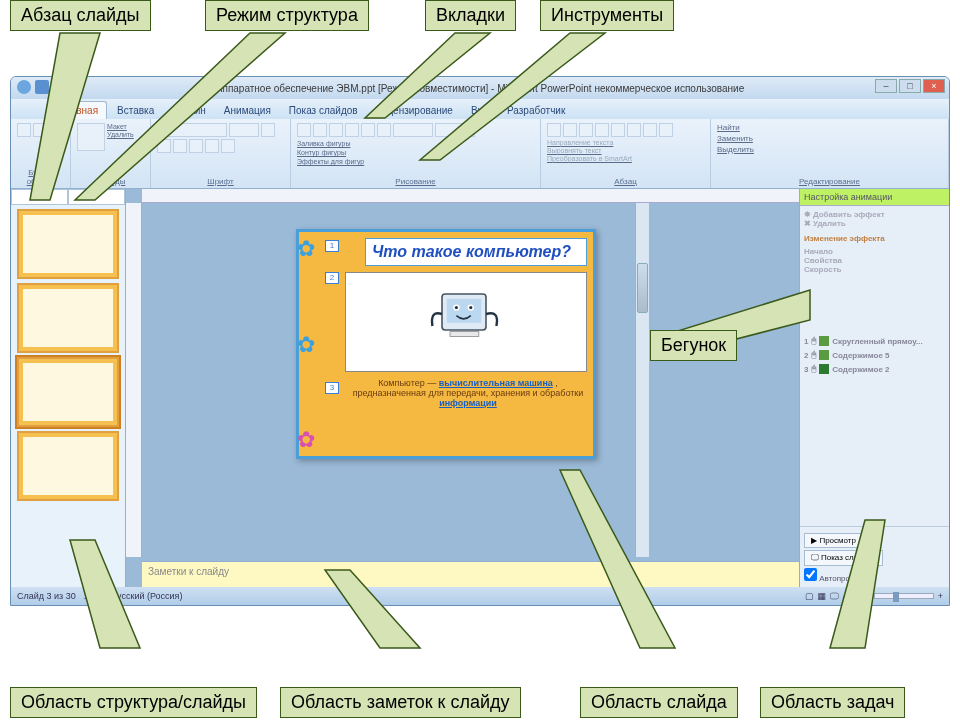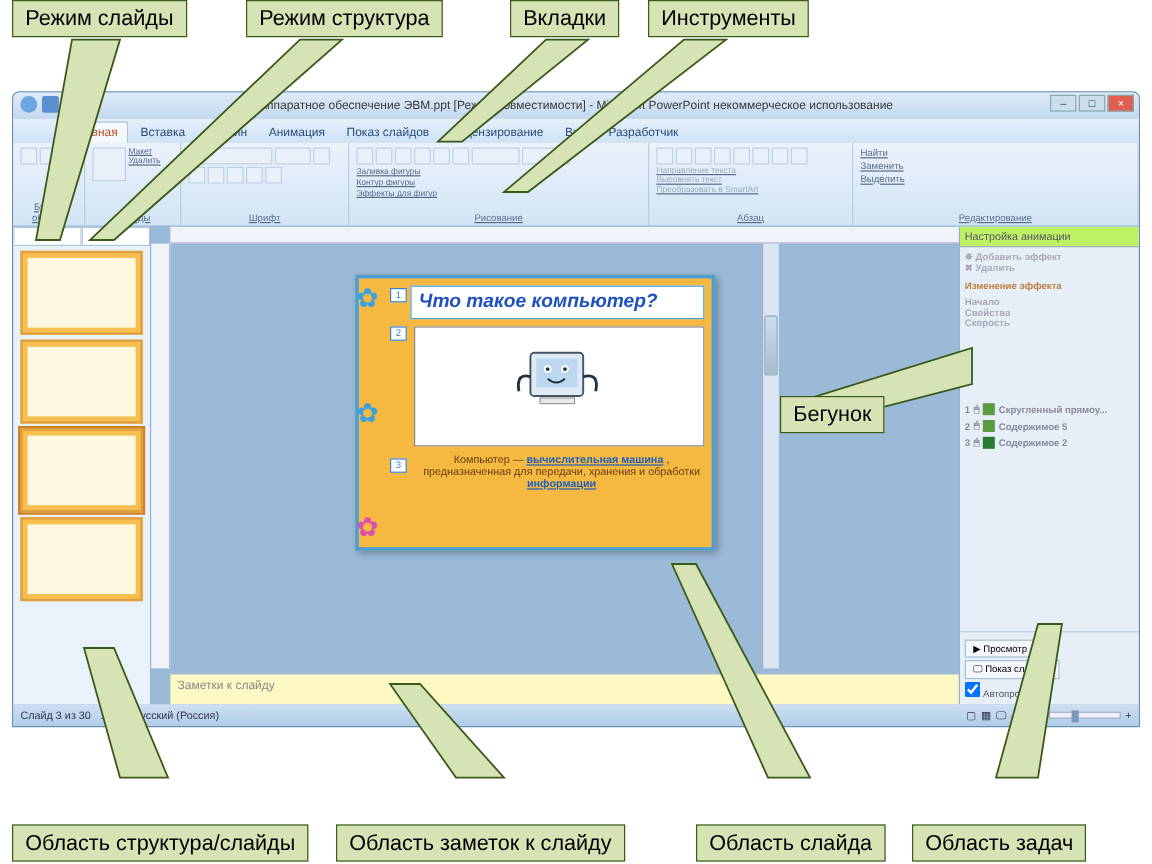--- a/index.html
+++ b/index.html
@@ -223,21 +223,21 @@
 
   <polygon points="100,648 140,648 95,540 70,540"></polygon>
 
   <polygon points="380,648 420,648 350,570 325,570"></polygon>
 
   <polygon points="640,648 675,648 580,470 560,470"></polygon>
 
   <polygon points="830,648 865,648 885,520 865,520"></polygon>
 </svg>
 
-<div class="callout callout-top" style="left:10px">Режим слайды</div>
+<div class="callout callout-top" style="left:10px">Абзац слайды</div>
 <div class="callout callout-top" style="left:205px">Режим структура</div>
 <div class="callout callout-top" style="left:425px">Вкладки</div>
 <div class="callout callout-top" style="left:540px">Инструменты</div>
 
 <div class="callout" style="left:650px; top:330px">Бегунок</div>
 
 <div class="callout callout-bottom" style="left:10px">Область структура/слайды</div>
 <div class="callout callout-bottom" style="left:280px">Область заметок к слайду</div>
 <div class="callout callout-bottom" style="left:580px">Область слайда</div>
 <div class="callout callout-bottom" style="left:760px">Область задач</div>
@@ -371,21 +371,21 @@
     <div class="canvas">
       <div class="ruler-h"></div>
       <div class="ruler-v"></div>
 
       <div class="slide">
         <div class="flower" style="left:-2px;top:4px"></div>
         <div class="badge" style="left:26px;top:8px">1</div>
         <div class="badge" style="left:26px;top:40px">2</div>
         <div class="badge" style="left:26px;top:150px">3</div>
 
-        <div class="slide-header" style="margin-left:37px">Что такое компьютер?</div>
+        <div class="slide-header" style="margin-left:60px">Что такое компьютер?</div>
 
         <div class="slide-pic" style="margin-left:40px">
           <svg viewBox="0 0 100 100">
             <rect x="20" y="15" width="55" height="45" rx="4" fill="#dfeaf5" stroke="#456" stroke-width="2"></rect>
             <rect x="26" y="21" width="43" height="30" fill="#bcd8f0"></rect>
             <circle cx="38" cy="32" r="4" fill="#fff"></circle>
               <circle cx="38" cy="32" r="2" fill="#234"></circle>
             <circle cx="56" cy="32" r="4" fill="#fff"></circle>
               <circle cx="56" cy="32" r="2" fill="#234"></circle>
             <path d="M38 42 Q47 50 56 42" stroke="#234" stroke-width="2" fill="none"></path>

